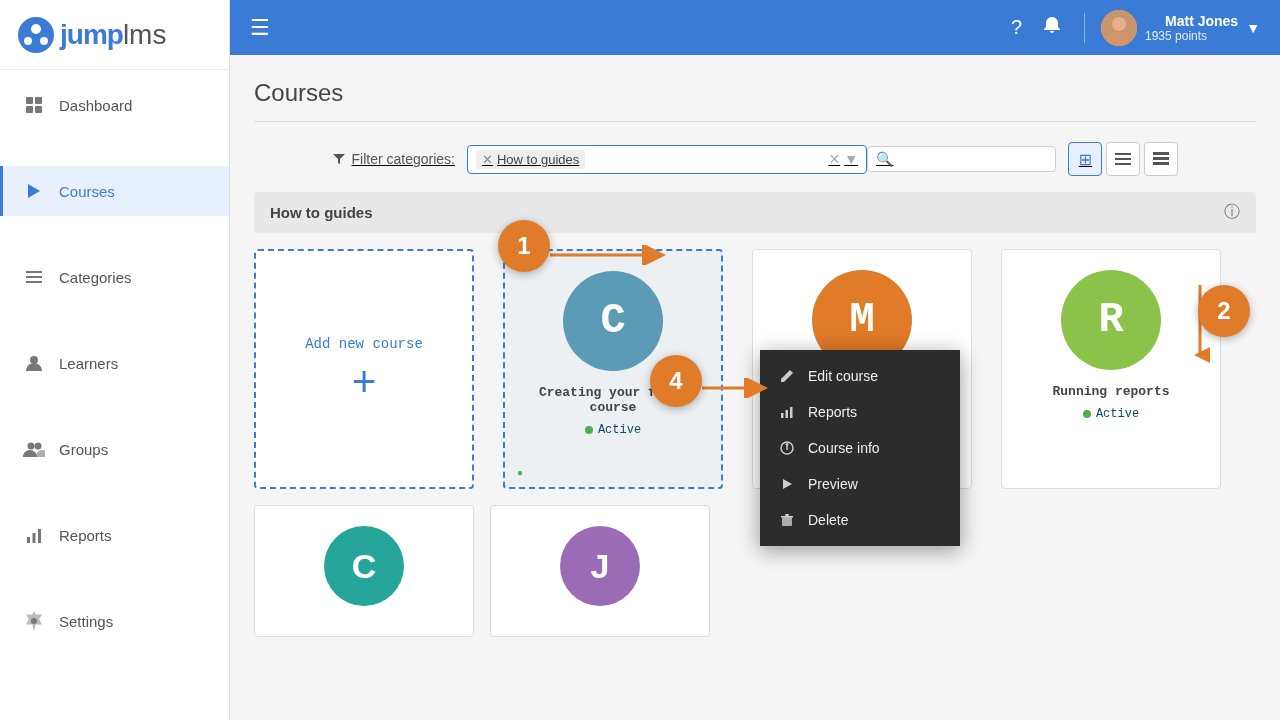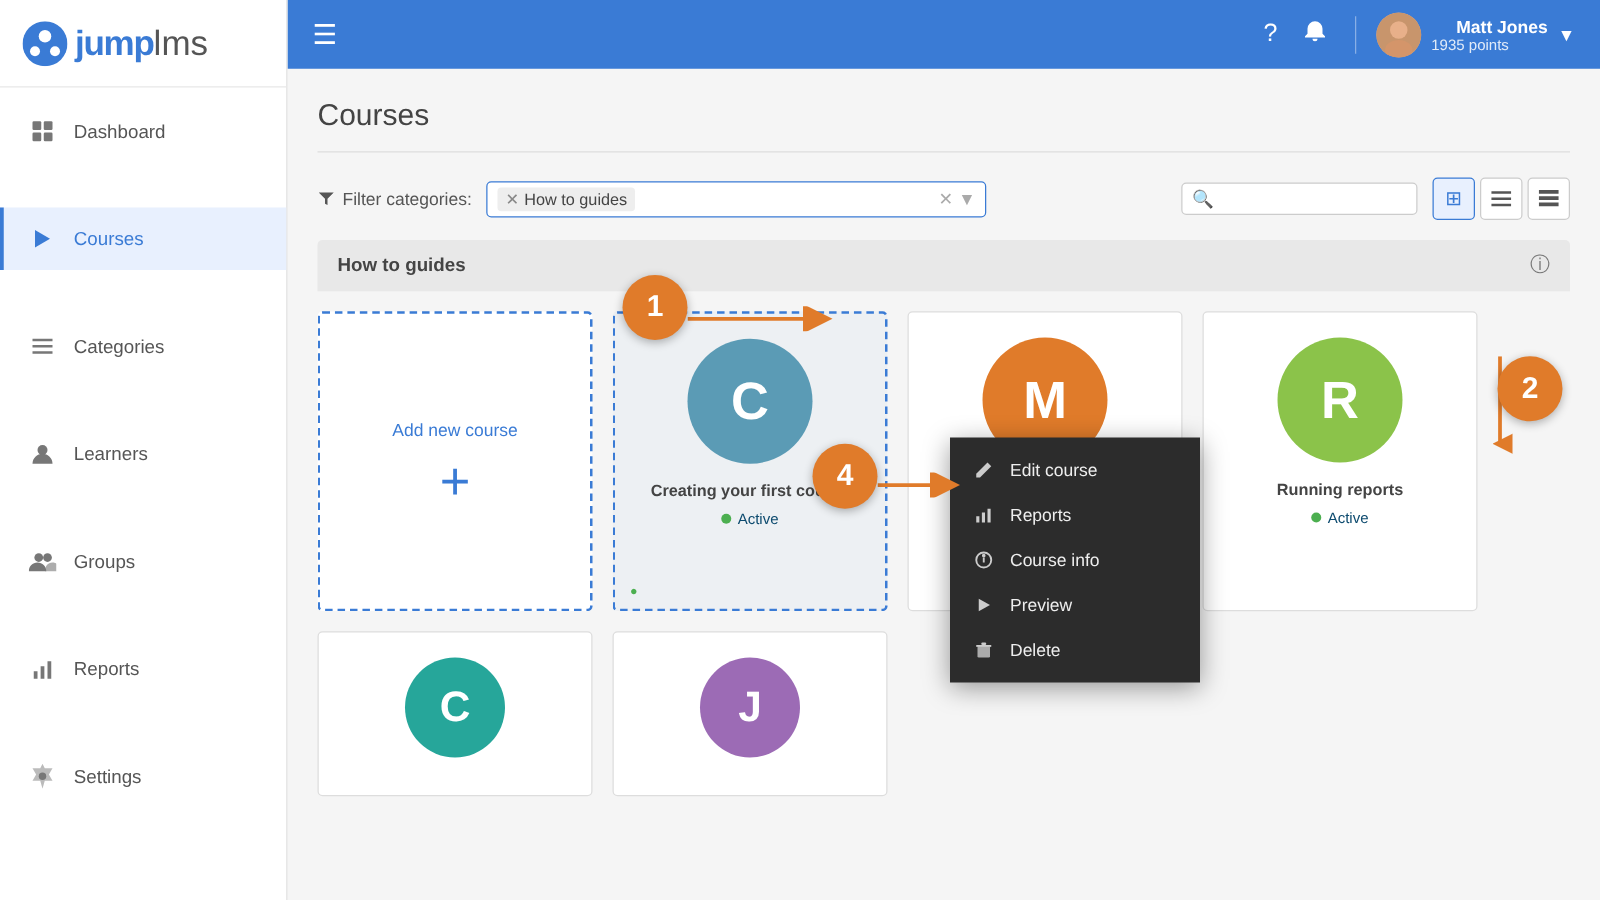--- a/index.html
+++ b/index.html
@@ -92,22 +92,23 @@
       color: #444;
       margin-bottom: 20px;
       border-bottom: 1px solid #ddd;
       padding-bottom: 14px;
     }
 
     
     .content-toolbar {
       display: flex;
       align-items: center;
-      justify-content: space-between;
+      justify-content: center;
       margin-bottom: 16px;
+      text-decoration: underline;
     }
     .toolbar-left { display: flex; align-items: center; gap: 12px; }
     .filter-label { color: #555; font-size: 14px; display: flex; align-items: center; gap: 6px; }
     .filter-input-wrap {
       display: flex;
       align-items: center;
       border: 1.5px solid #3a7bd5;
       border-radius: 4px;
       padding: 4px 8px;
       min-width: 400px;
@@ -176,22 +177,23 @@
       background: #e8e8e8;
       padding: 10px 16px;
       border-radius: 4px 4px 0 0;
       margin-bottom: 0;
     }
     .section-title { font-size: 15px; font-weight: 600; color: #444; }
     .section-info { color: #777; cursor: pointer; font-size: 16px; }
     .course-grid {
       display: flex;
       flex-wrap: wrap;
-      gap: 16px;
+      gap: 29px;
       padding: 16px 0;
+      font-family: Liberation Mono, monospace;
     }
     .course-card {
       width: 220px;
       background: #fff;
       border: 1px solid #ddd;
       border-radius: 4px;
       display: flex;
       flex-direction: column;
       align-items: center;
       padding: 20px 16px 16px;

